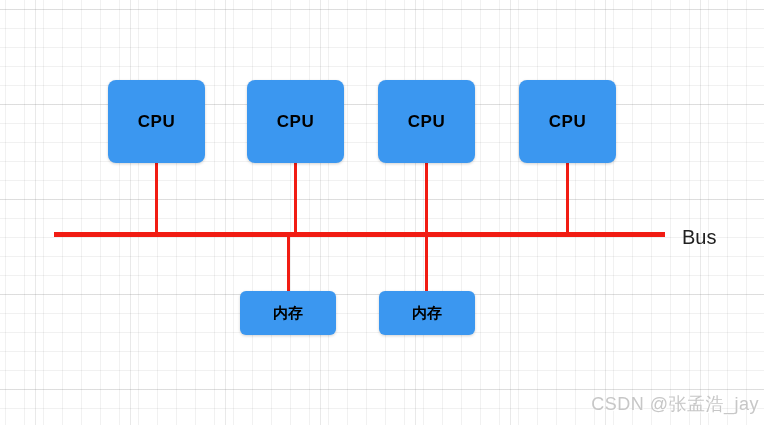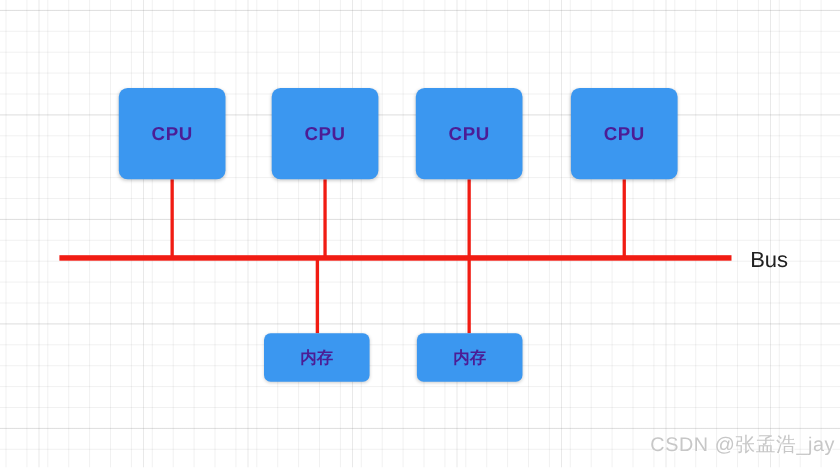--- a/index.html
+++ b/index.html
@@ -21,21 +21,21 @@
       linear-gradient(to bottom, rgba(120,120,120,0.16) 1px, transparent 1px),
       linear-gradient(to right, rgba(0,0,0,0.055) 1px, transparent 1px),
       linear-gradient(to bottom, rgba(0,0,0,0.055) 1px, transparent 1px);
     background-size: 95px 95px, 95px 95px, 19px 19px, 19px 19px;
     background-position: 35px 0, 0 9px, 5px 0, 0 9px;
   }
 
   .node {
     position: absolute;
     background: #3b97f0;
-    color: #4c1d95;
+    color: #000000;
     display: flex;
     align-items: center;
     justify-content: center;
     box-shadow: 0 1px 3px rgba(0,0,0,0.18);
     z-index: 3;
   }
 
   .cpu-node {
     width: 97px;
     height: 83px;
@@ -46,21 +46,21 @@
     letter-spacing: 0.5px;
   }
   .cpu-1 { left: 108px; }
   .cpu-2 { left: 247px; }
   .cpu-3 { left: 378px; }
   .cpu-4 { left: 519px; }
 
   .mem-node {
     width: 96px;
     height: 44px;
-    top: 303px;
+    top: 291px;
     border-radius: 6px;
     font-size: 15px;
     font-weight: 700;
   }
   .mem-1 { left: 240px; }
   .mem-2 { left: 379px; }
 
   .connector {
     position: absolute;
     width: 3px;

